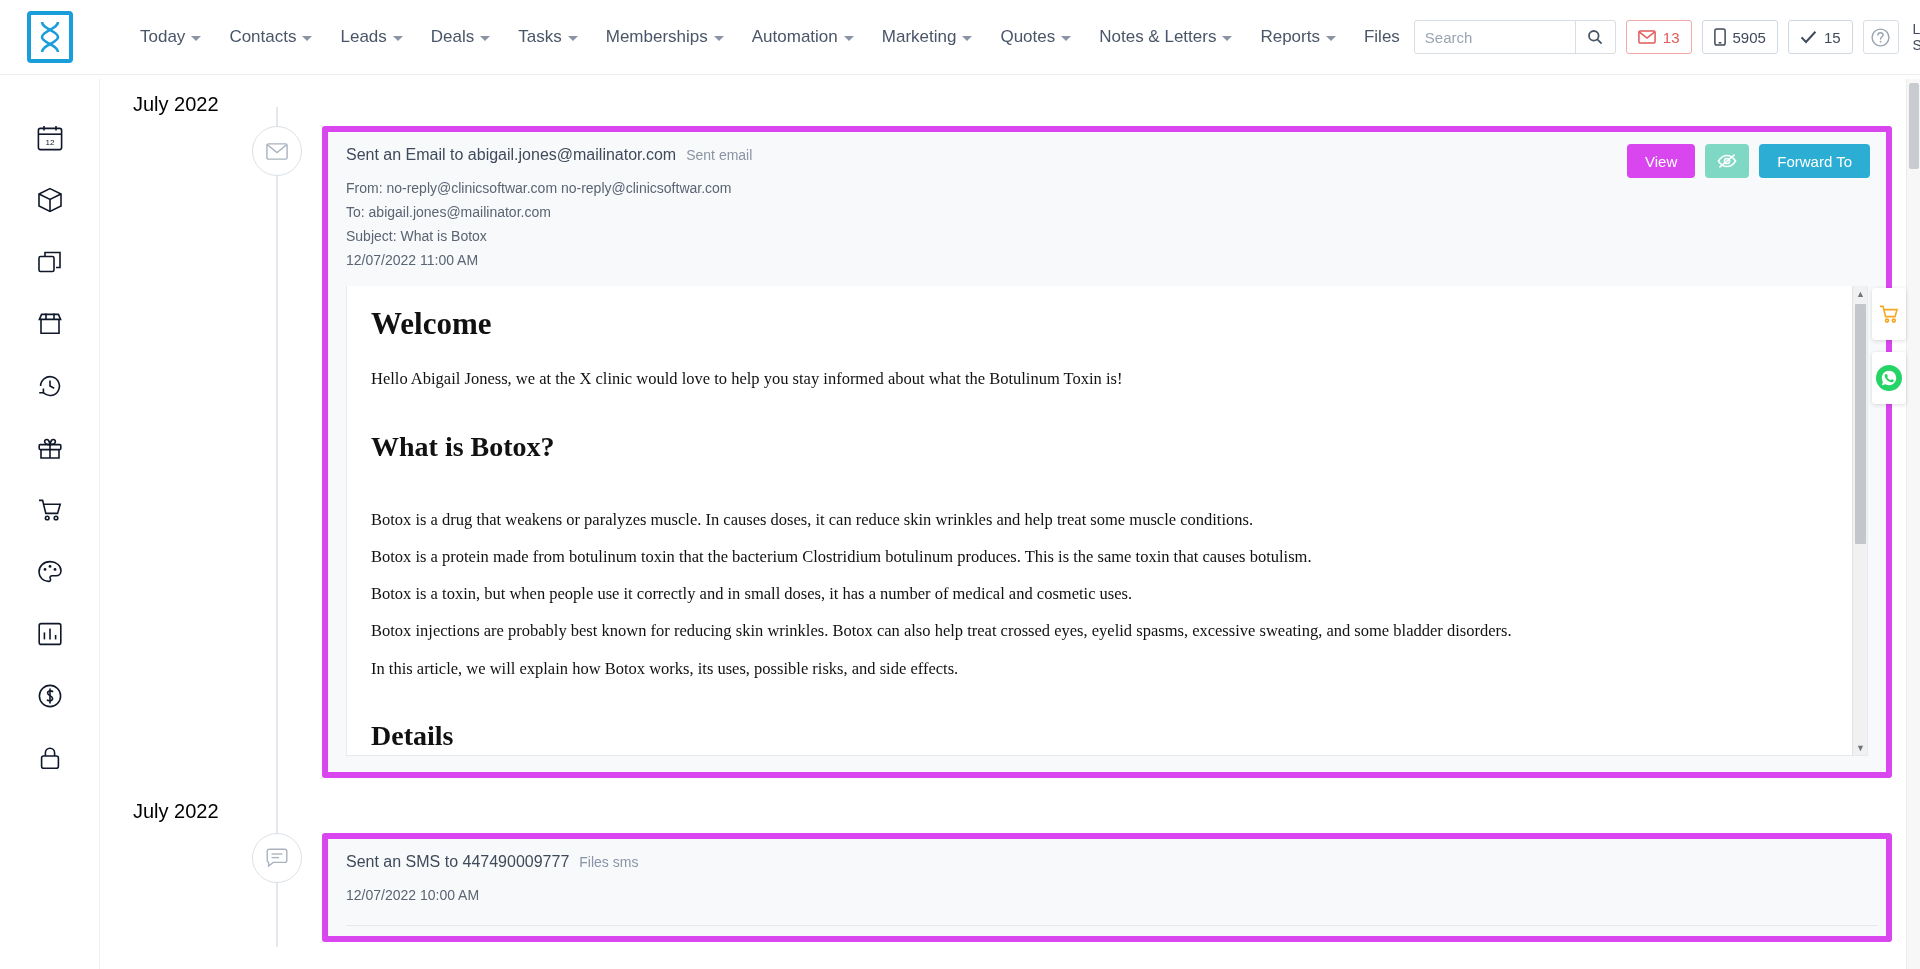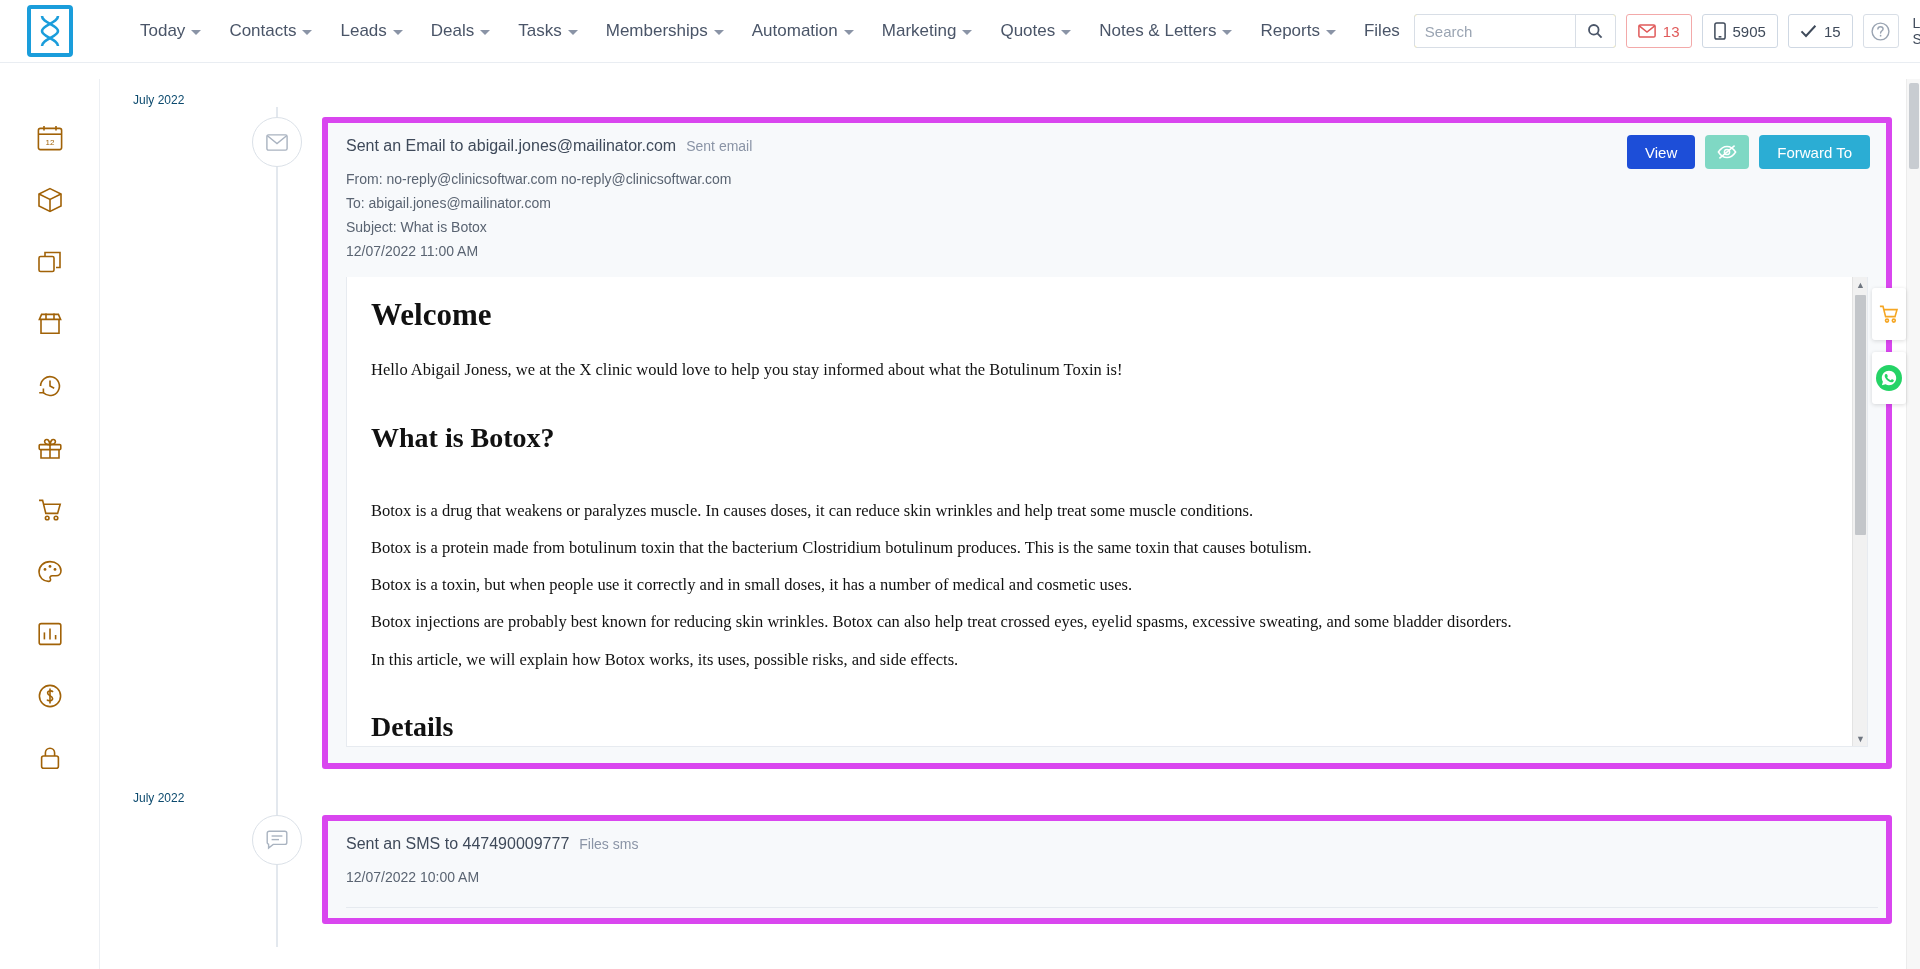--- a/index.html
+++ b/index.html
@@ -12,21 +12,21 @@
   }
   #app {
     position: relative;
     width: 1920px; height: 969px;
     background: #ffffff;
   }
 
   
   .topbar {
     position: absolute; top: 0; left: 0;
-    width: 1920px; height: 63px;
+    width: 1920px; height: 75px;
     background: #ffffff;
     border-bottom: 1px solid #e9edf2;
     display: flex; align-items: center;
     z-index: 40;
   }
   .logo-box {
     width: 100px; height: 79px;
     display: flex; align-items: center; justify-content: center;
     flex: 0 0 100px;
   }
@@ -131,21 +131,21 @@
     background: #ffffff;
     border-right: 1px solid #eceff3;
     display: flex; flex-direction: column; align-items: center;
     padding-top: 28px;
     gap: 0px;
     z-index: 30;
   }
   .side-item {
     width: 100px; height: 62px;
     display: flex; align-items: center; justify-content: center;
-    color: #a16207;
+    color: #0f172a;
     cursor: pointer;
   }
 
   
   .main {
     position: absolute; top: 79px; left: 100px;
     width: 1820px; height: 890px;
     background: #ffffff;
     overflow: hidden;
   }
@@ -154,22 +154,22 @@
     padding: 0 0 0 0;
   }
   .tl-rail {
     position: absolute;
     left: 176px; top: 28px;
     width: 2px; height: 840px;
     background: #e3e8ee;
   }
 
   .group-label {
-    font-size: 12px;
-    color: #0c4a6e;
+    font-size: 20px;
+    color: #000000;
     padding: 14px 0 0 33px;
   }
 
   .entry {
     position: relative;
     display: flex;
     align-items: flex-start;
     margin-top: 10px;
   }
   .bullet {
@@ -218,21 +218,21 @@
     height: 34px;
     border-radius: 4px;
     border: none;
     color: #ffffff;
     font-size: 15px;
     padding: 0 18px;
     cursor: pointer;
     font-family: "Liberation Sans", sans-serif;
     display: flex; align-items: center; justify-content: center;
   }
-  .btn-view { background: #1d4ed8; }
+  .btn-view { background: #d946ef; }
   .btn-eye { background: #7fd8c4; width: 44px; padding: 0; }
   .btn-forward { background: #2badd4; }
 
   
   .email-preview {
     margin-top: 14px;
     background: #ffffff;
     border: 1px solid #e7ebf0;
     border-top: none;
     height: 470px;

